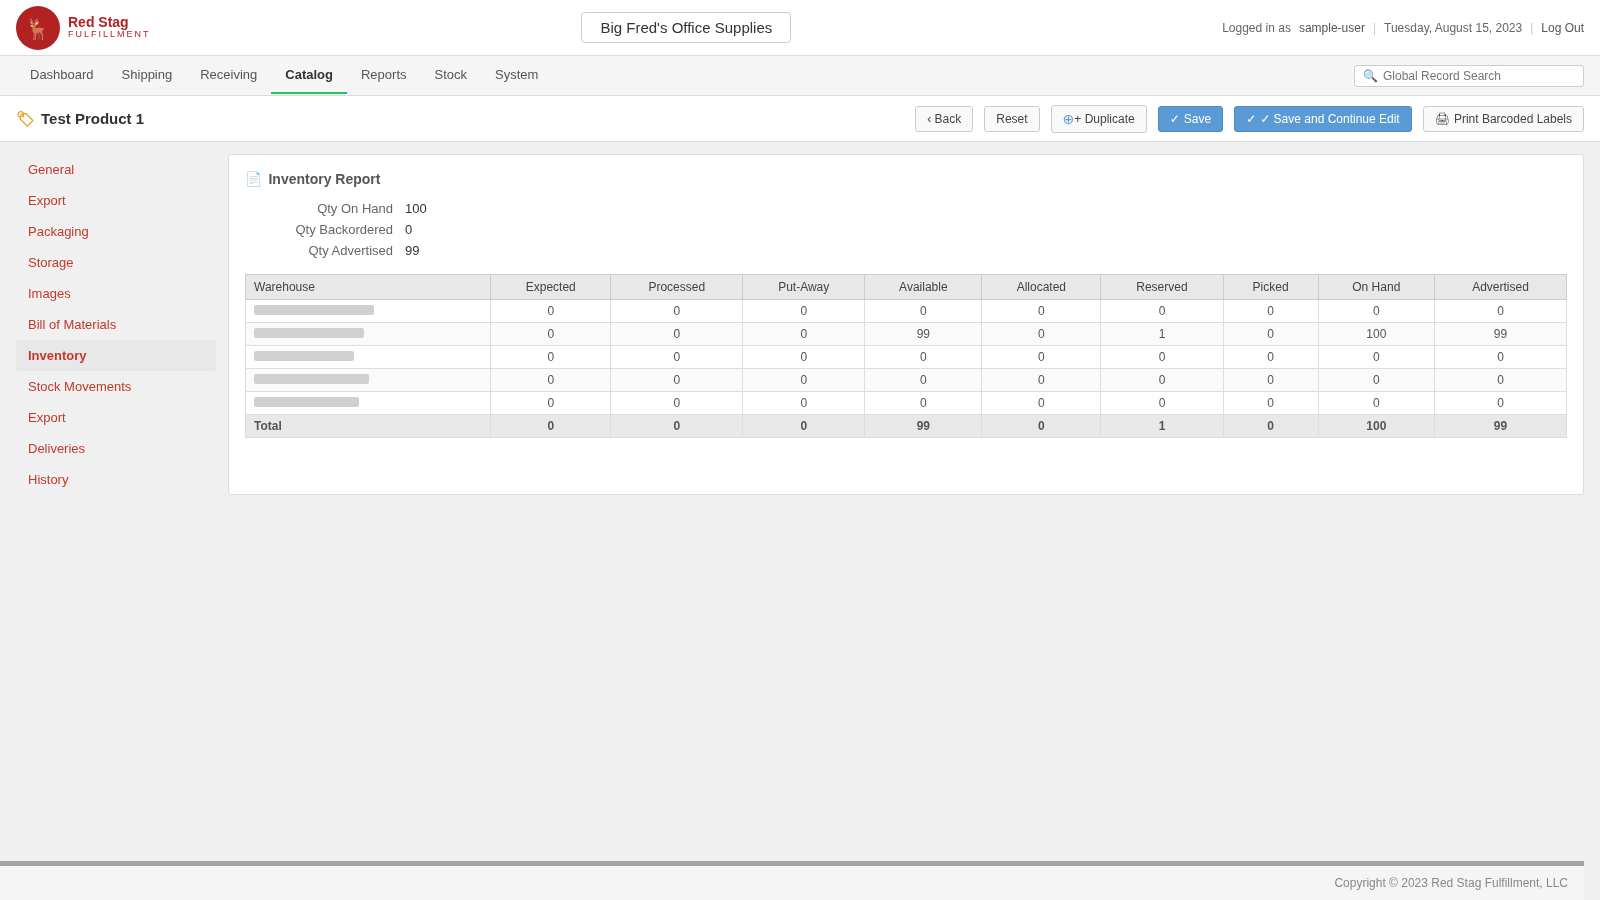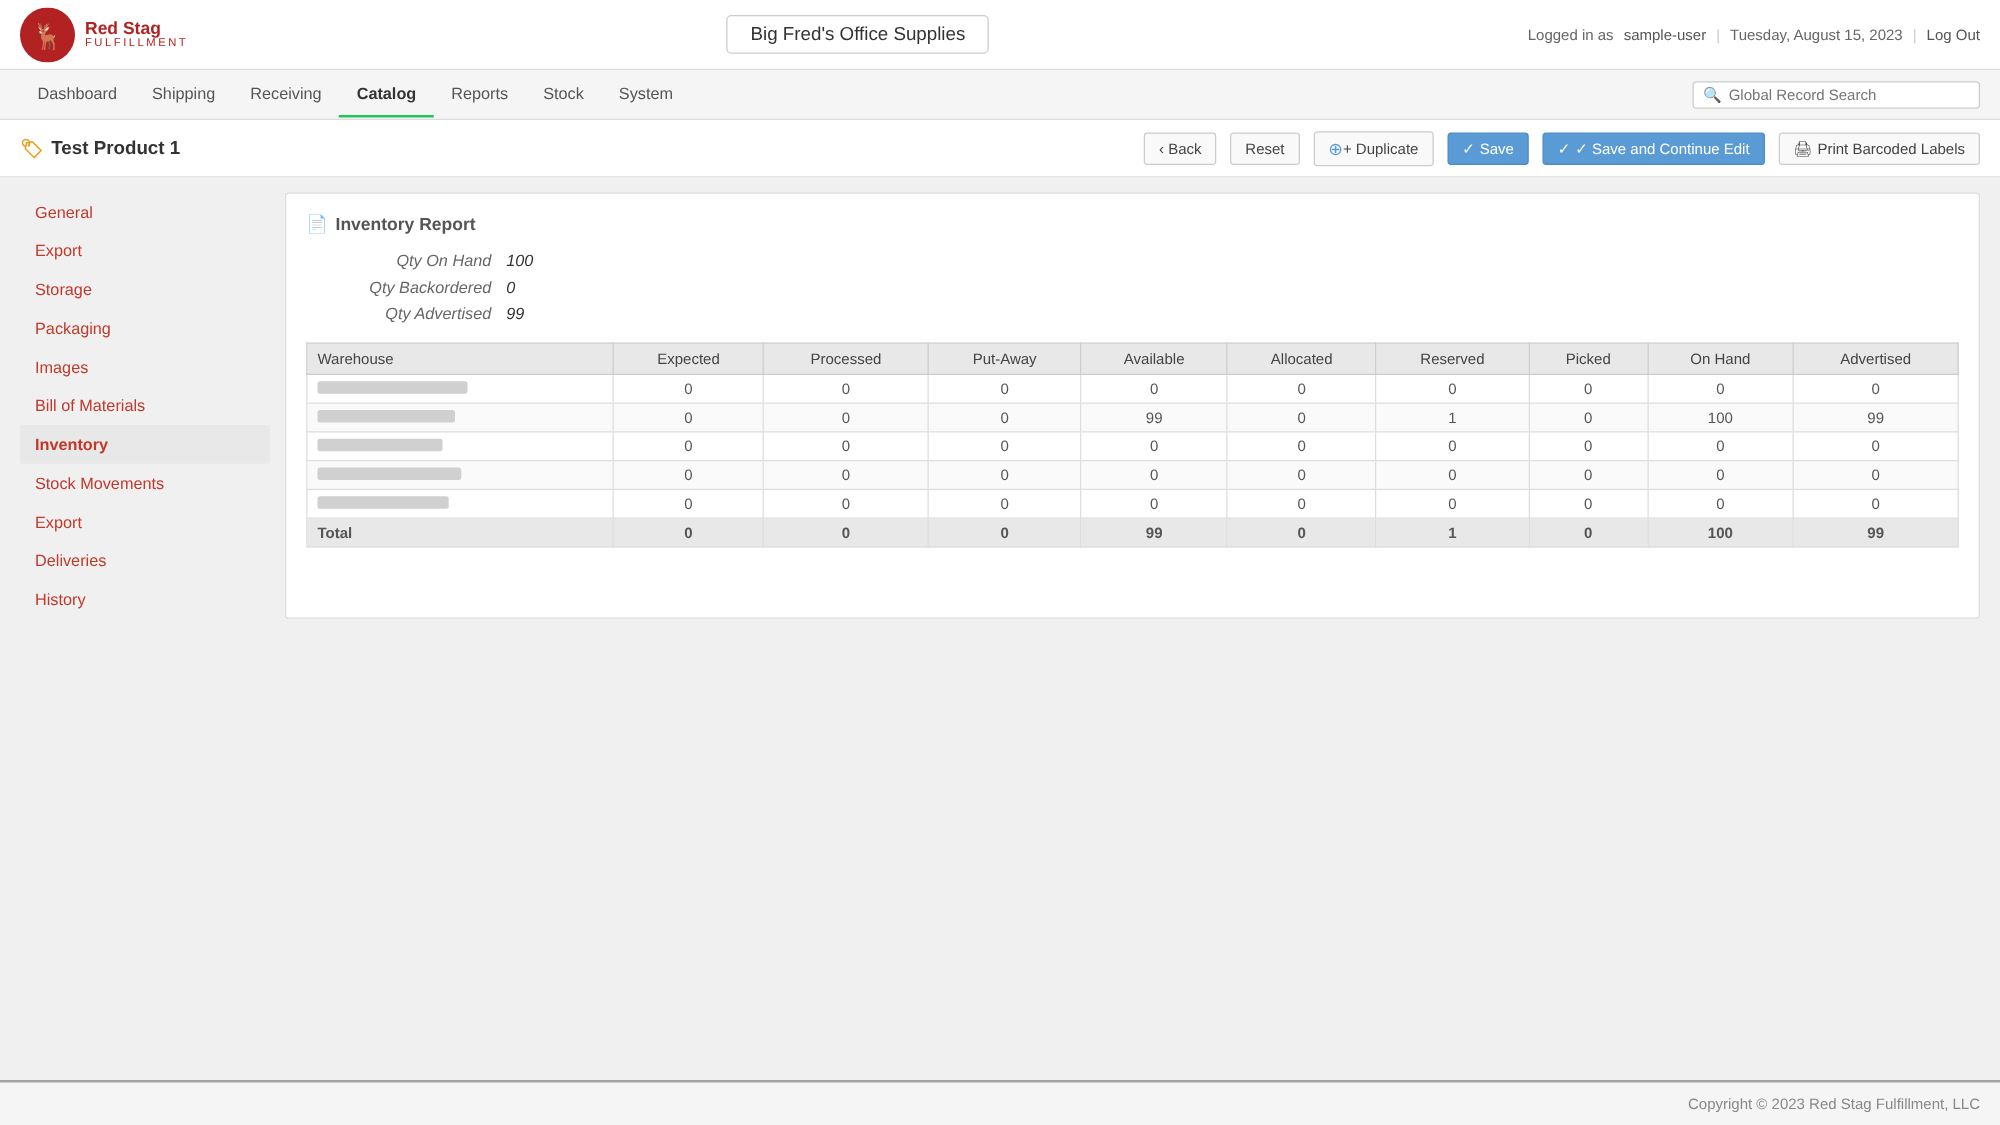--- a/index.html
+++ b/index.html
@@ -173,21 +173,20 @@
       color: #555;
       margin-bottom: 14px;
     }
 
     
     .stat-row {
       display: flex;
       align-items: center;
       margin-bottom: 6px;
       font-size: 13px;
-      font-style: italic;
     }
     .stat-label {
       color: #666;
       width: 160px;
       text-align: right;
       padding-right: 12px;
     }
     .stat-value {
       color: #333;
       font-weight: normal;
@@ -232,23 +231,23 @@
       background: #e8e8e8 !important;
       font-weight: bold;
       color: #333;
     }
 
     
     #footer {
       position: fixed;
       bottom: 0;
       left: 0;
-      right: 0;
+      right: 16px;
       background: #f5f5f5;
-      border-top: 2px solid #a3a3a3;
+      border-top: 5px solid #a3a3a3;
       padding: 10px 16px;
       text-align: right;
       font-size: 12px;
       color: #888;
     }
   </style>
 </head>
 <body>
 
 <div id="top-bar">
@@ -317,22 +316,22 @@
       <span>Print Barcoded Labels</span>
     </button>
   </div>
 </div>
 
 <div id="main-content">
 
   <div id="sidebar">
     <div class="sidebar-item">General</div>
     <div class="sidebar-item">Export</div>
+    <div class="sidebar-item">Packaging</div>
     <div class="sidebar-item">Storage</div>
-    <div class="sidebar-item">Packaging</div>
     <div class="sidebar-item">Images</div>
     <div class="sidebar-item">Bill of Materials</div>
     <div class="sidebar-item active">Inventory</div>
     <div class="sidebar-item">Stock Movements</div>
     <div class="sidebar-item">Export</div>
     <div class="sidebar-item">Deliveries</div>
     <div class="sidebar-item">History</div>
   </div>
 
   <div id="content-panel">

